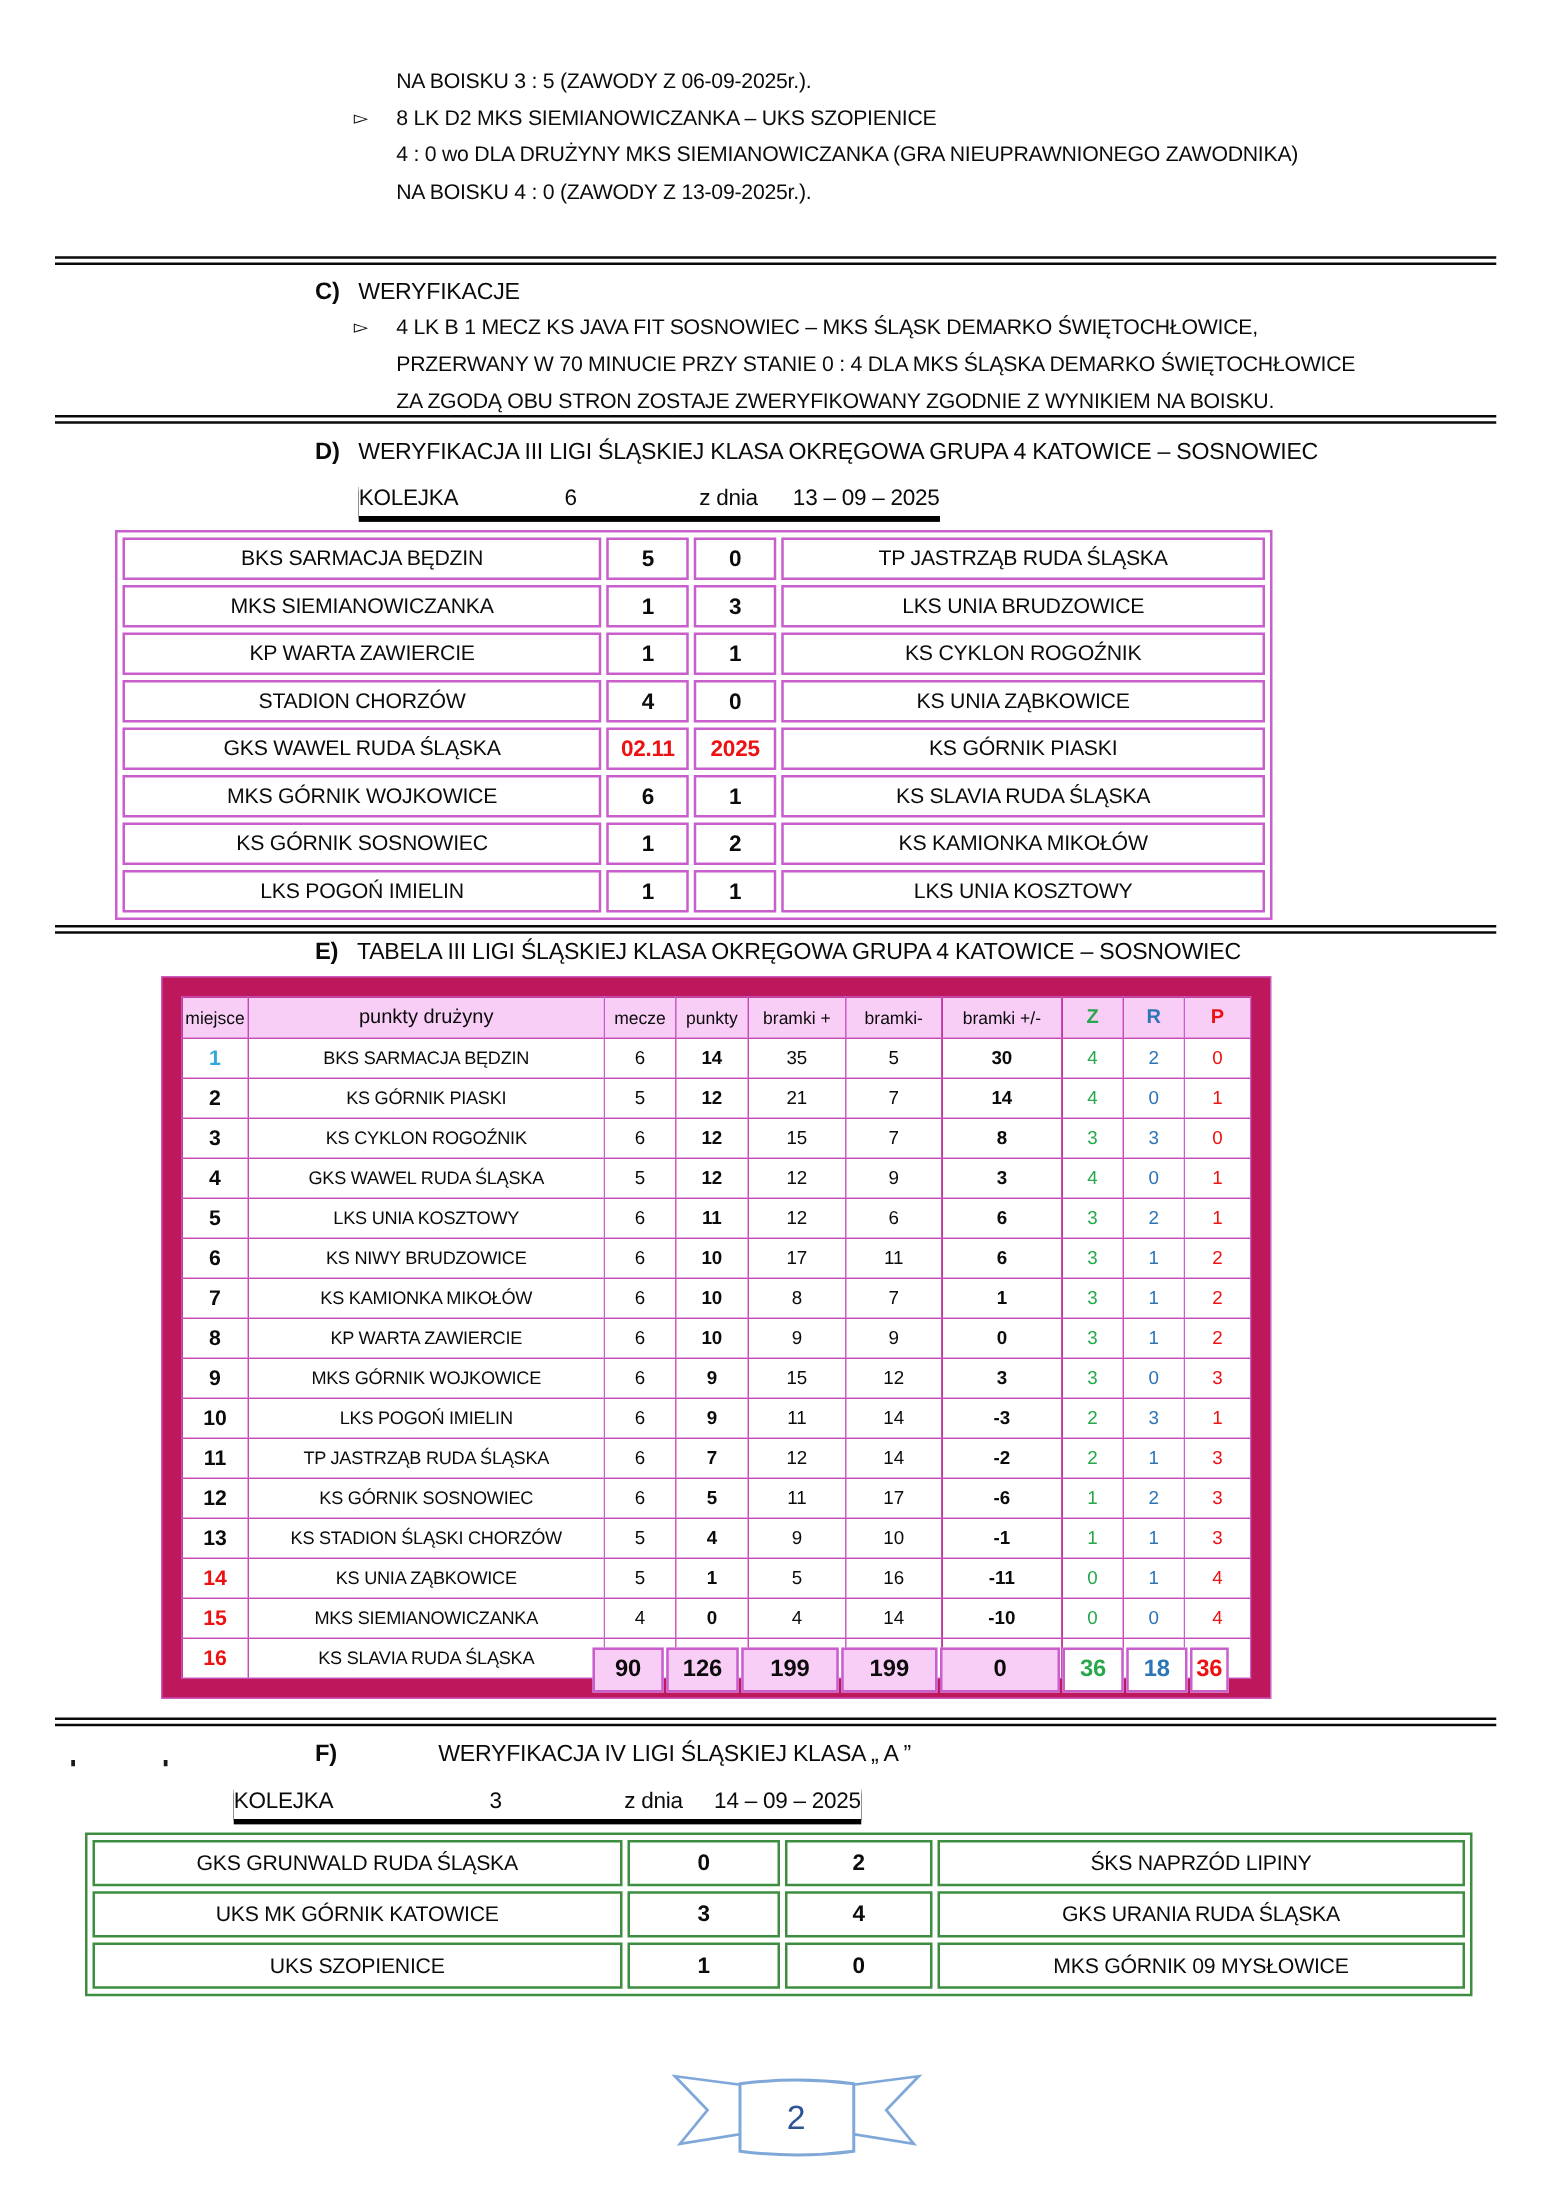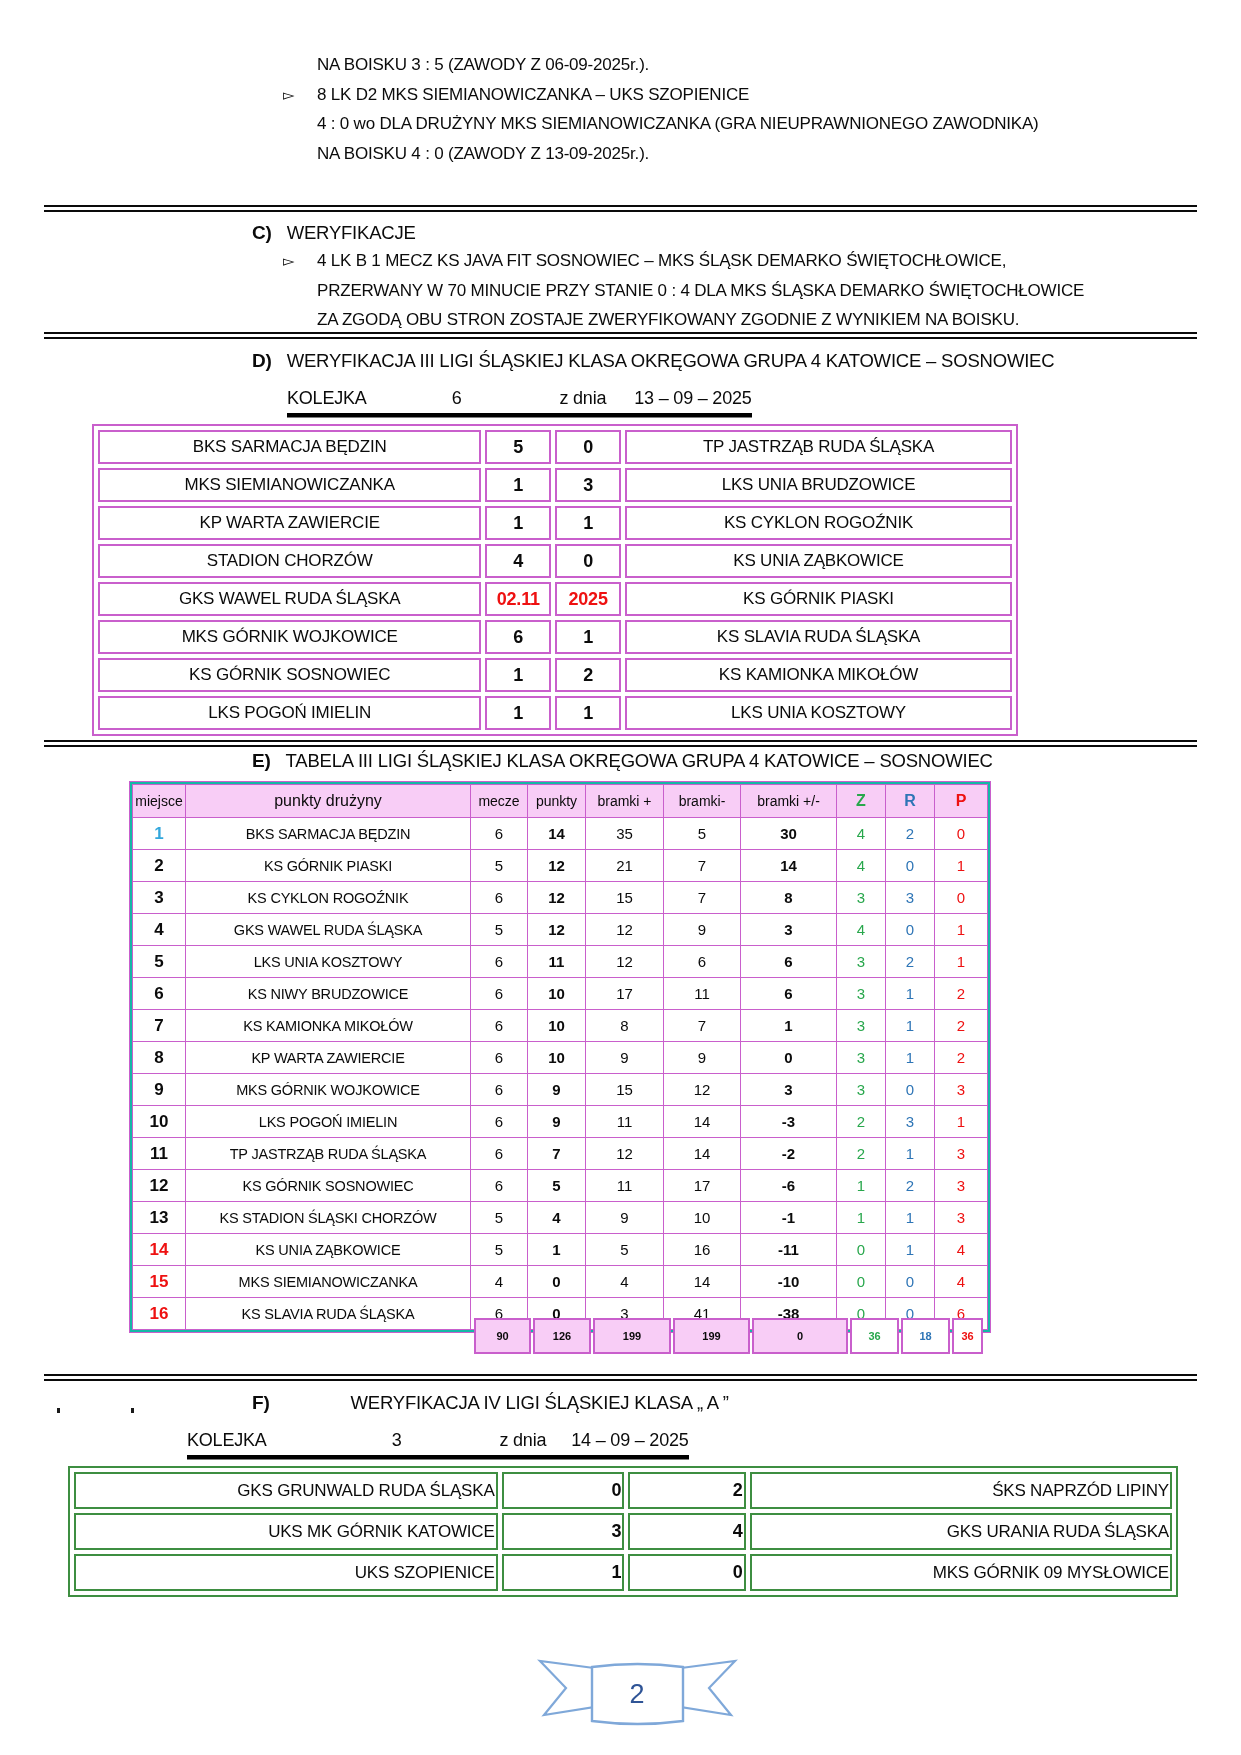--- a/index.html
+++ b/index.html
@@ -40,41 +40,41 @@
   
   table.result{position:absolute;border-collapse:separate;border-spacing:4px;
                table-layout:fixed;background:#fff;}
   table.result td{height:28px;text-align:center;vertical-align:middle;
                   font-size:17px;letter-spacing:-0.2px;white-space:nowrap;overflow:hidden;}
   table.result td.score{font-weight:bold;font-size:18px;}
   table.result td.red{color:var(--pred);}
   table.d{left:92px;top:424px;width:926px;border:2px solid var(--pink);}
   table.d td{border:2px solid var(--pink);}
   table.f{left:68px;top:1466px;width:1110px;border:2px solid var(--greenb);}
-  table.f td{height:31px;border:2px solid var(--greenb);text-align:right;}
+  table.f td{height:31px;border:2px solid var(--greenb);}
 
   
   .e-wrap{position:absolute;left:129px;top:781px;width:856px;
-          border:1.6px solid var(--pink);padding:2px;background:#14b8a6;}
+          border:1.6px solid var(--pink);padding:15px;background:#be185d;}
   table.standings{border-collapse:collapse;width:100%;table-layout:fixed;}
   table.standings th,table.standings td{border:1.6px solid var(--pink);text-align:center;
           vertical-align:middle;white-space:nowrap;overflow:hidden;}
   table.standings th{background:var(--pinkfill);height:30px;font-weight:normal;font-size:14px;}
   table.standings th.c-team{font-size:16px;}
   table.standings th.c-z,table.standings th.c-r,table.standings th.c-p{font-weight:bold;font-size:16px;}
   table.standings td{height:29px;font-size:15px;background:#fff;}
   table.standings tbody .c-place{font-weight:bold;font-size:17px;}
   table.standings tbody .c-team{font-size:14.5px;letter-spacing:-0.2px;}
   table.standings tbody .c-pts,table.standings tbody .c-bd{font-weight:bold;}
   .c-z{color:var(--zgreen);} .c-r{color:var(--rblue);} .c-p{color:var(--pred);}
   .pc-blue{color:var(--p1blue);} .pc-red{color:var(--pred);} .pc-black{color:var(--ink);}
 
   table.totals{position:absolute;left:129px;top:1316px;width:856px;border-collapse:separate;
                border-spacing:2px;table-layout:fixed;}
-  table.totals td{height:30px;text-align:center;font-size:11px;font-weight:bold;}
+  table.totals td{height:30px;text-align:center;font-size:19px;font-weight:bold;}
   td.t-blank{border:none;}
   td.t-pink{border:2px solid var(--pink);background:var(--pinkfill);}
   td.t-zrp{border:2.5px solid var(--pink);background:#fff;}
 
   .stray{position:absolute;width:3px;height:5px;background:#1a1a1a;}
 
   .f-heading{position:absolute;left:252px;top:1392px;}
   .f-heading .sec-title{margin-left:66px;}
 
   .ribbon{position:absolute;left:530px;top:1648px;}

